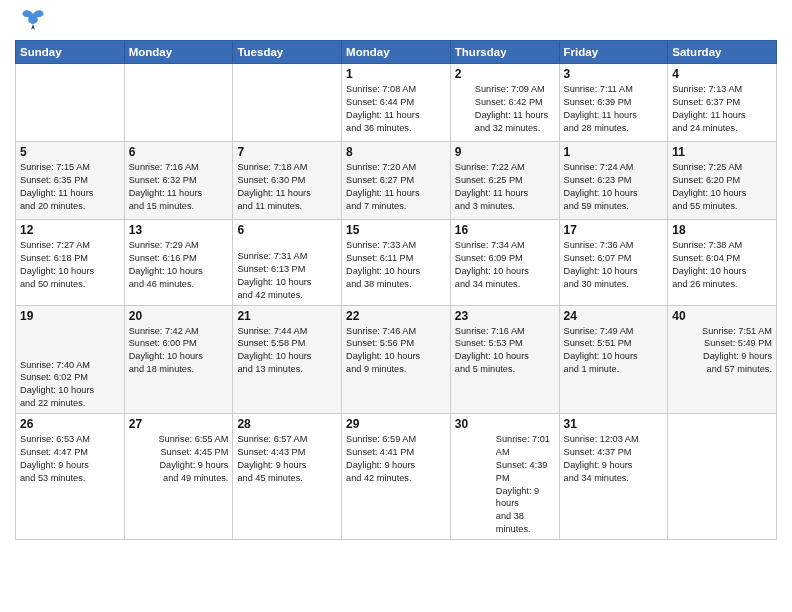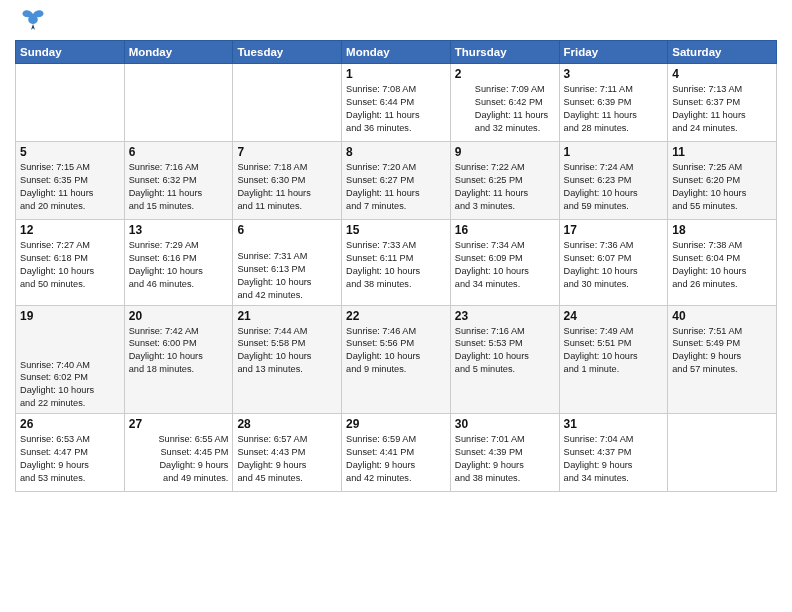--- a/index.html
+++ b/index.html
@@ -293,21 +293,21 @@
           </td>
           <td>
             <div class="day-number">24</div>
             <div class="day-info" style="white-space: pre-line;">Sunrise: 7:49 AM
 Sunset: 5:51 PM
 Daylight: 10 hours
 and 1 minute.</div>
           </td>
           <td>
             <div class="day-number">40</div>
-            <div class="day-info" style="white-space: pre-line;">Sunrise: 7:51 AM
+            <div class="day-info" style="white-space: pre-line; text-align: right;">Sunrise: 7:51 AM
 Sunset: 5:49 PM
 Daylight: 9 hours
 and 57 minutes.</div>
           </td>
         </tr>
         <tr>
           <td>
             <div class="day-number">26</div>
             <div class="day-info" style="white-space: pre-line;">Sunrise: 6:53 AM
 Sunset: 4:47 PM
@@ -330,28 +330,28 @@
           </td>
           <td>
             <div class="day-number">29</div>
             <div class="day-info" style="white-space: pre-line;">Sunrise: 6:59 AM
 Sunset: 4:41 PM
 Daylight: 9 hours
 and 42 minutes.</div>
           </td>
           <td>
             <div class="day-number">30</div>
-            <div class="day-info" style="white-space: pre-line;">Sunrise: 7:01 AM
+            <div class="day-info" style="white-space: pre-line; margin-left: 41px;">Sunrise: 7:01 AM
 Sunset: 4:39 PM
 Daylight: 9 hours
 and 38 minutes.</div>
           </td>
           <td>
             <div class="day-number">31</div>
-            <div class="day-info" style="white-space: pre-line;">Sunrise: 7:04 AM
+            <div class="day-info" style="white-space: pre-line;">Sunrise: 12:03 AM
 Sunset: 4:37 PM
 Daylight: 9 hours
 and 34 minutes.</div>
           </td>
           <td class="empty"></td>
         </tr>
       </tbody>
   </table>
 </div>
 

